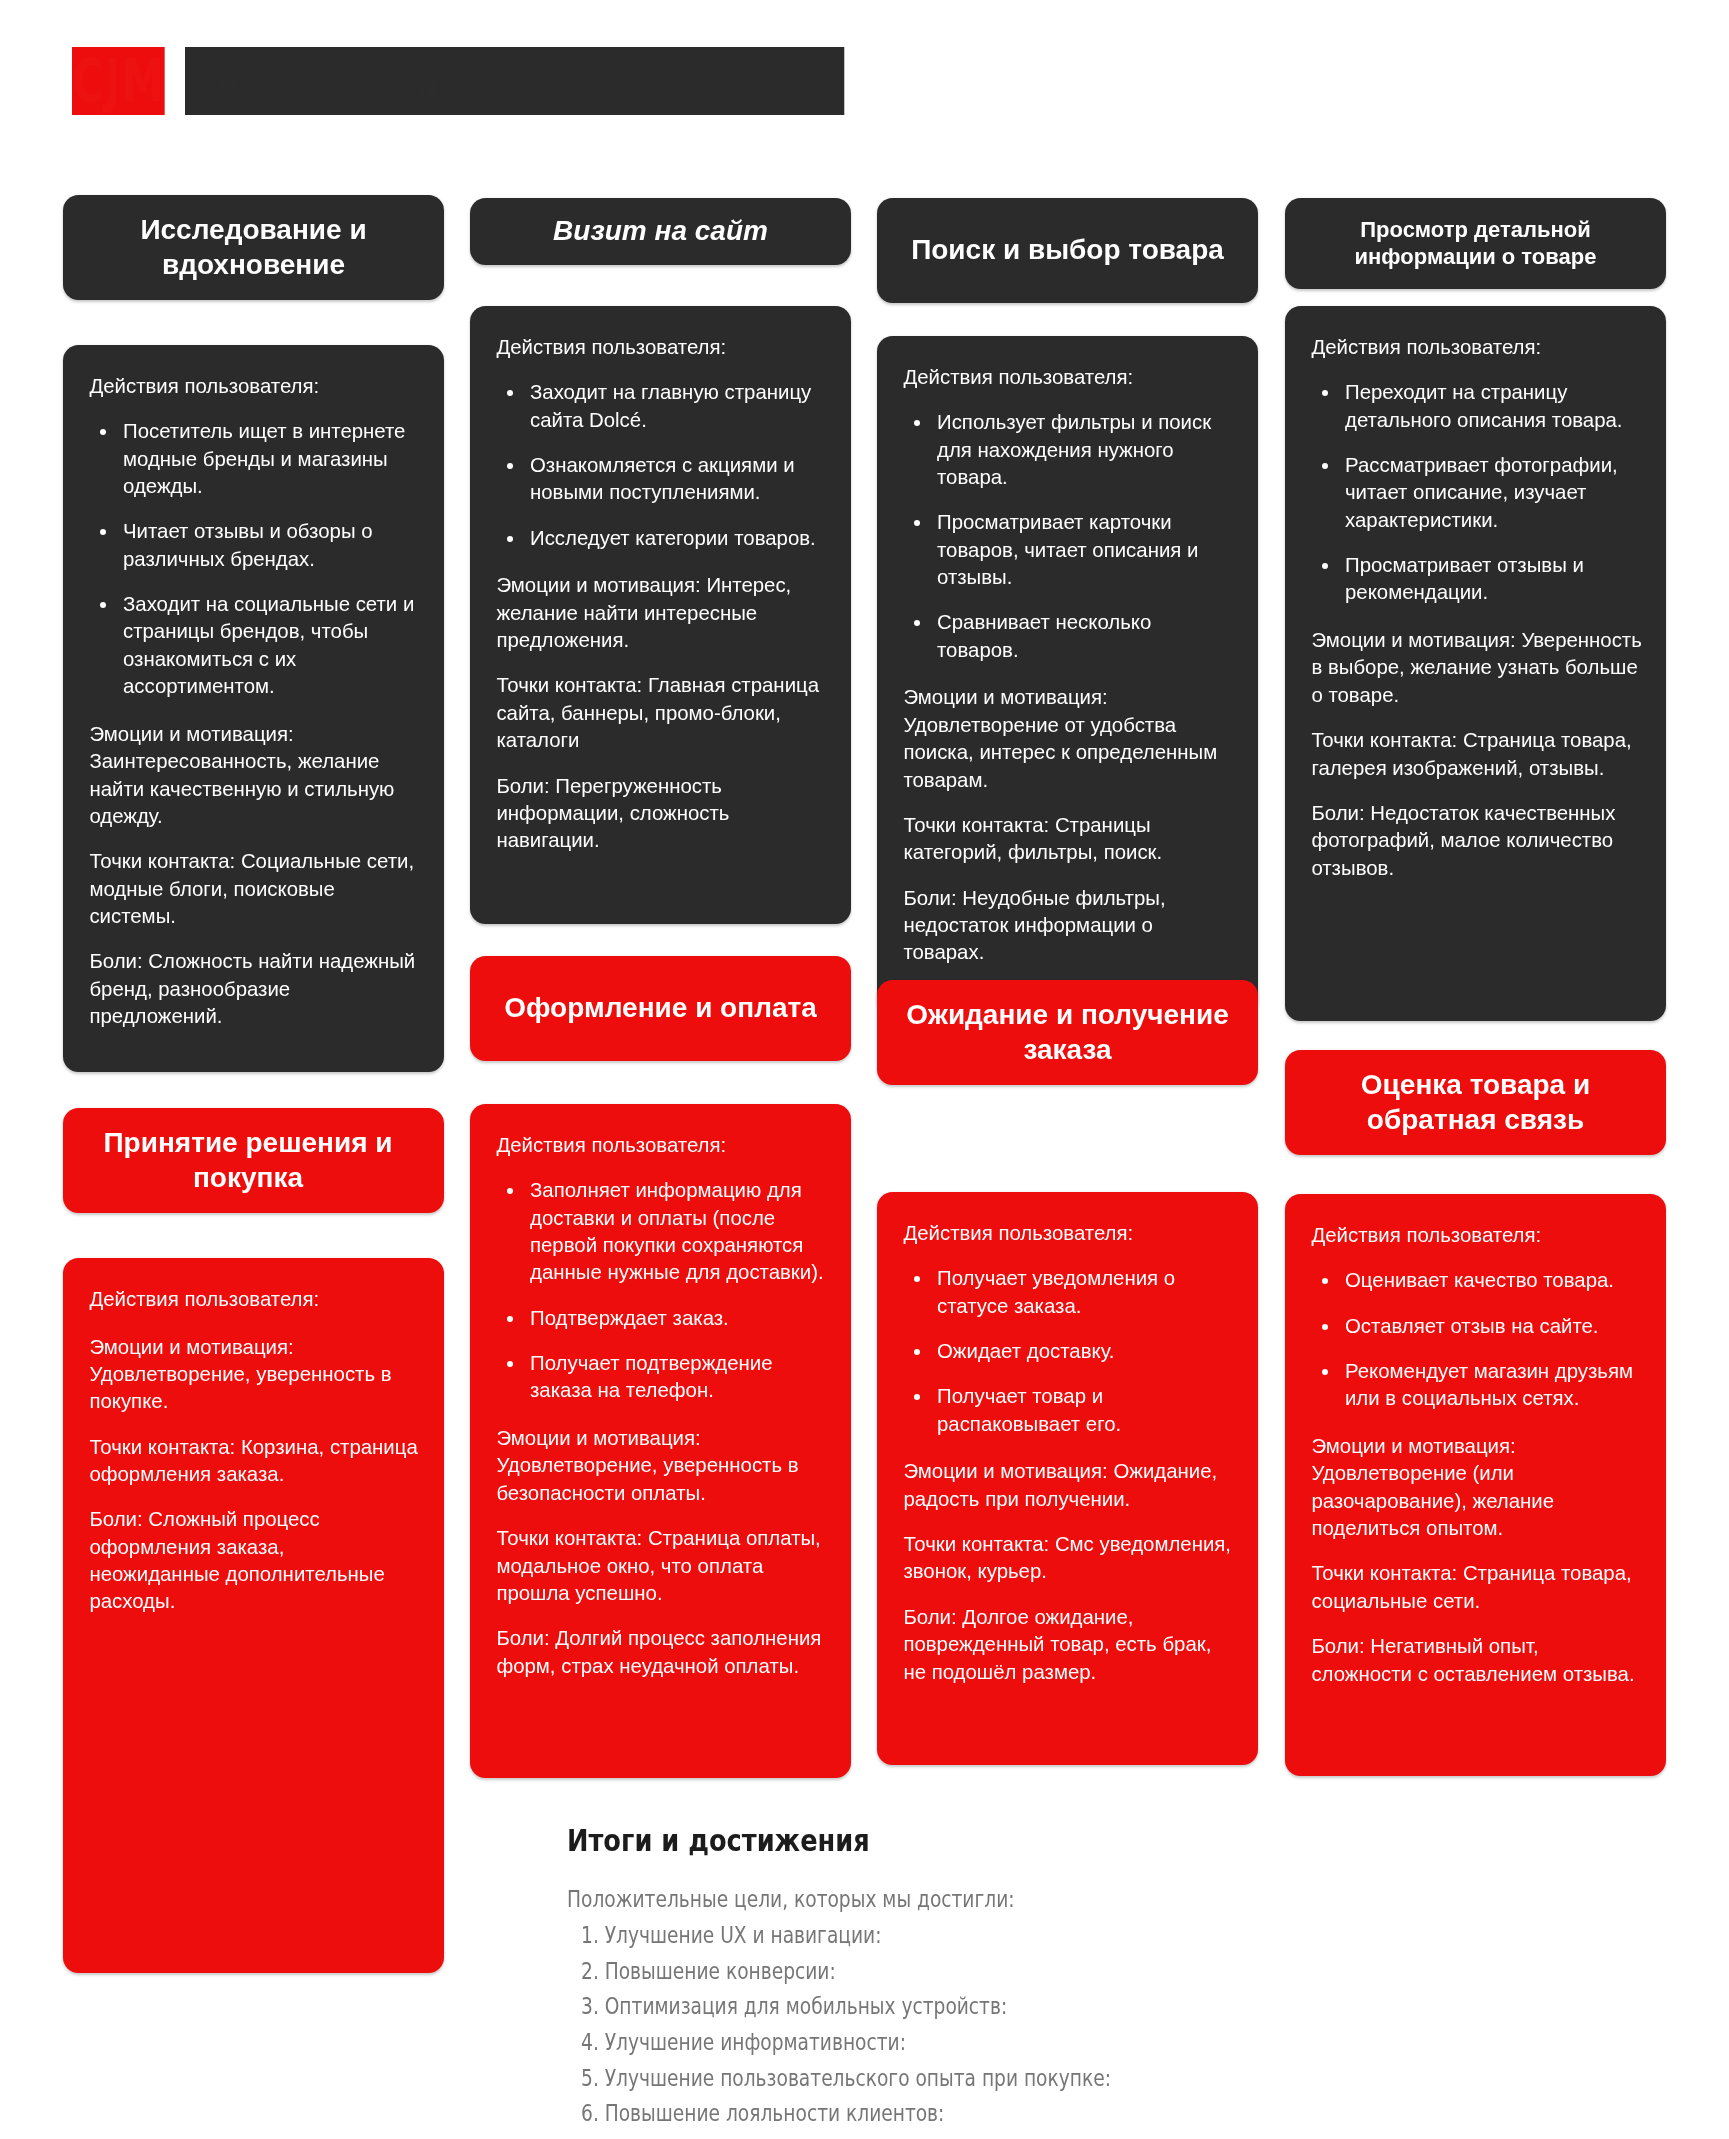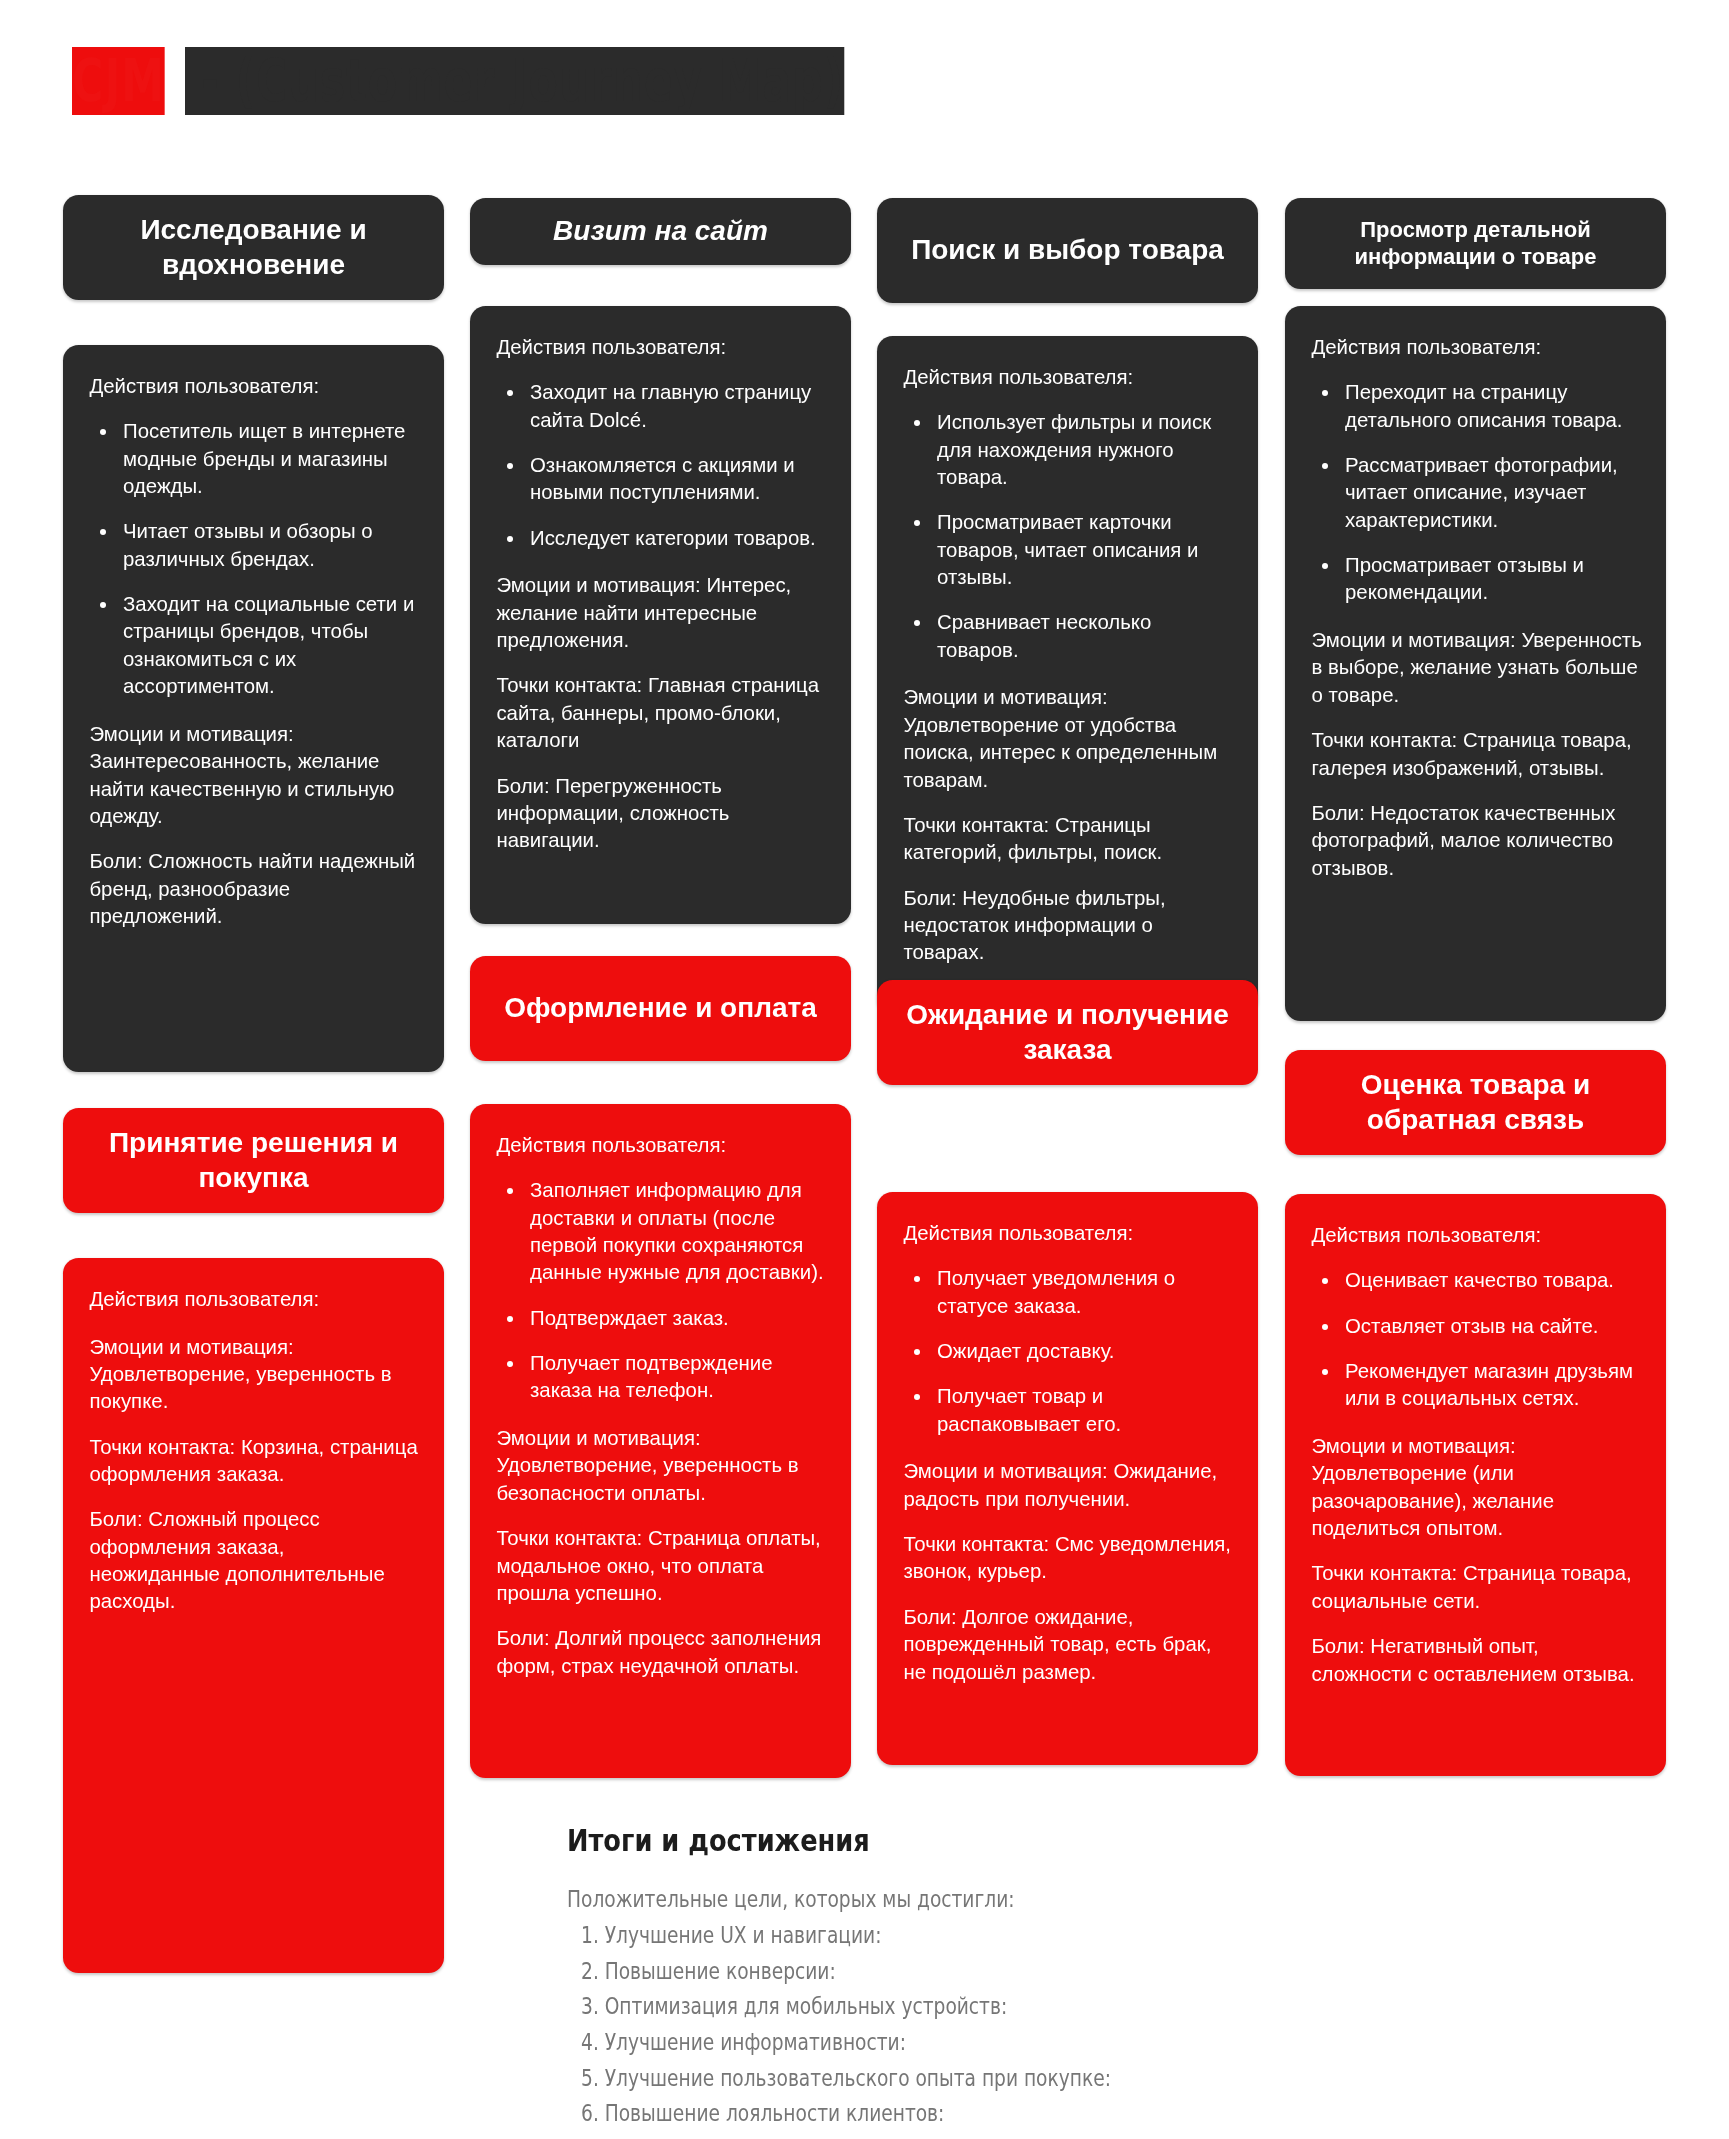--- a/index.html
+++ b/index.html
@@ -89,24 +89,25 @@
   <span class="ht">Исследование и вдохновение</span>
 </div>
 <div class="card dark body" style="left:63px;top:345px;width:381px;height:727px;">
   <p class="lbl">Действия пользователя:</p>
   <ul>
     <li>Посетитель ищет в интернете модные бренды и магазины одежды.</li>
     <li>Читает отзывы и обзоры о различных брендах.</li>
     <li>Заходит на социальные сети и страницы брендов, чтобы ознакомиться с их ассортиментом.</li>
   </ul>
   <p class="para first">Эмоции и мотивация: Заинтересованность, желание найти качественную и стильную одежду.</p>
+  <p class="para">Точки контакта: Социальные сети, модные блоги, поисковые системы.</p>
   <p class="para">Боли: Сложность найти надежный бренд, разнообразие предложений.</p>
 </div>
 
-<div class="card red head h-lg" style="left:63px;top:1108px;width:381px;height:105px;">
+<div class="card red head h-lg" style="left:63px;top:1108px;width:381px;height:105px;padding-left:6px;">
   <span class="ht">Принятие решения и покупка</span>
 </div>
 <div class="card red body" style="left:63px;top:1258px;width:381px;height:715px;">
   <p class="lbl">Действия пользователя:</p>
   <p class="para first">Эмоции и мотивация: Удовлетворение, уверенность в покупке.</p>
   <p class="para">Точки контакта: Корзина, страница оформления заказа.</p>
   <p class="para">Боли: Сложный процесс оформления заказа, неожиданные дополнительные расходы.</p>
 </div>
 
 <div class="card dark head h-lg" style="left:470px;top:198px;width:381px;height:67px;font-style:italic;">

